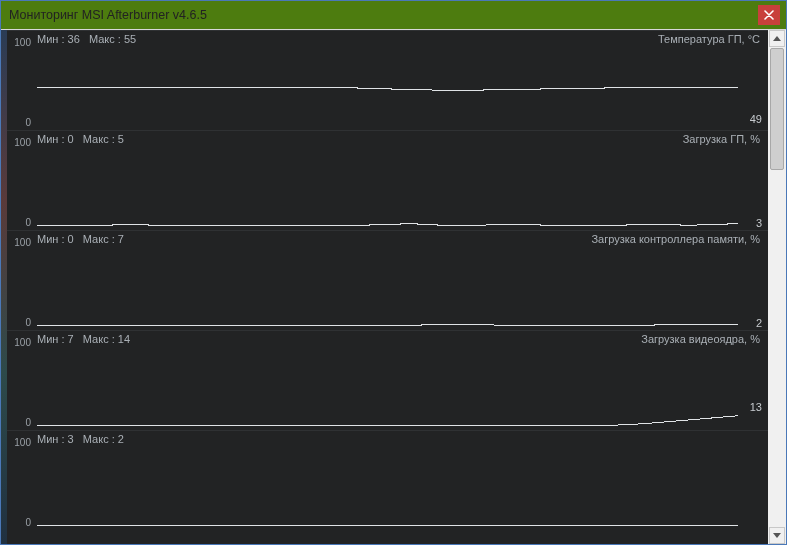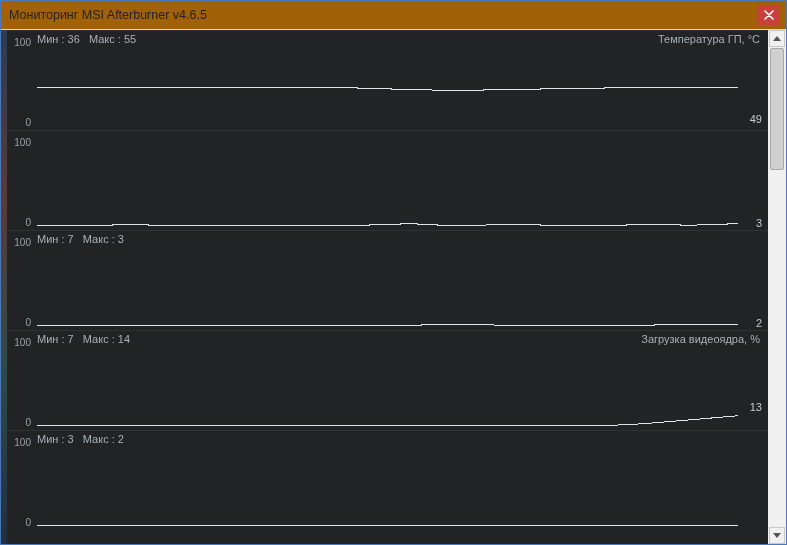--- a/index.html
+++ b/index.html
@@ -15,21 +15,21 @@
     width: 787px;
     height: 545px;
     box-sizing: border-box;
     border: 1px solid #4a78b8;
     display: flex;
     flex-direction: column;
     background: #fff;
   }
   .titlebar {
     height: 28px;
-    background: #a16207;
+    background: #4d7c0f;
     display: flex;
     align-items: center;
     padding: 0 6px 0 8px;
     border-bottom: 1px solid #d8d8d8;
     flex: 0 0 auto;
   }
   .title-text {
     font-size: 12.5px;
     color: #222;
     flex: 1;
@@ -172,34 +172,39 @@
               <div class="y-bot">0</div>
             </div>
             <div class="plot">
               <svg viewBox="0 0 680 78" preserveAspectRatio="none">
                 <path class="plot-line" d="M0.0 39.8 L45.3 39.8 L90.7 39.8 L136.0 39.8 L181.3 39.8 L226.7 39.8 L272.0 39.8 L317.3 40.6 L362.7 42.1 L408.0 42.9 L453.3 42.1 L498.7 41.3 L544.0 40.6 L589.3 39.8 L634.7 39.8 L680.0 39.8 "></path>
               </svg>
             </div>
             <div class="current-val" style="top: 55.78px; margin-top: 32px;">49</div>
           </div>
           <div class="panel">
+            <div class="panel-header">
+              <span class="minmax">Мин : 0   Макс : 5</span>
+              <span>Загрузка ГП, %</span>
+            </div>
             <div class="y-axis">
               <div class="y-top">100</div>
               <div class="y-bot">0</div>
             </div>
             <div class="plot">
               <svg viewBox="0 0 680 78" preserveAspectRatio="none">
                 <path class="plot-line" d="M0.0 77.2 L45.3 78.0 L90.7 76.4 L136.0 78.0 L181.3 77.2 L226.7 78.0 L272.0 78.0 L317.3 77.2 L362.7 75.7 L408.0 78.0 L453.3 76.4 L498.7 77.2 L544.0 78.0 L589.3 76.4 L634.7 77.2 L680.0 75.7 "></path>
               </svg>
             </div>
             <div class="current-val" style="top: 91.66px;">3</div>
           </div>
           <div class="panel">
             <div class="panel-header">
-              <span class="minmax">Мин : 7   Макс : 3</span>
+              <span class="minmax">Мин : 0   Макс : 7</span>
+              <span>Загрузка контроллера памяти, %</span>
             </div>
             <div class="y-axis">
               <div class="y-top">100</div>
               <div class="y-bot">0</div>
             </div>
             <div class="plot">
               <svg viewBox="0 0 680 78" preserveAspectRatio="none">
                 <path class="plot-line" d="M0.0 77.2 L45.3 77.2 L90.7 77.2 L136.0 77.2 L181.3 77.2 L226.7 77.2 L272.0 77.2 L317.3 77.2 L362.7 77.2 L408.0 76.4 L453.3 77.2 L498.7 77.2 L544.0 77.2 L589.3 77.2 L634.7 76.4 L680.0 76.4 "></path>
               </svg>
             </div>

